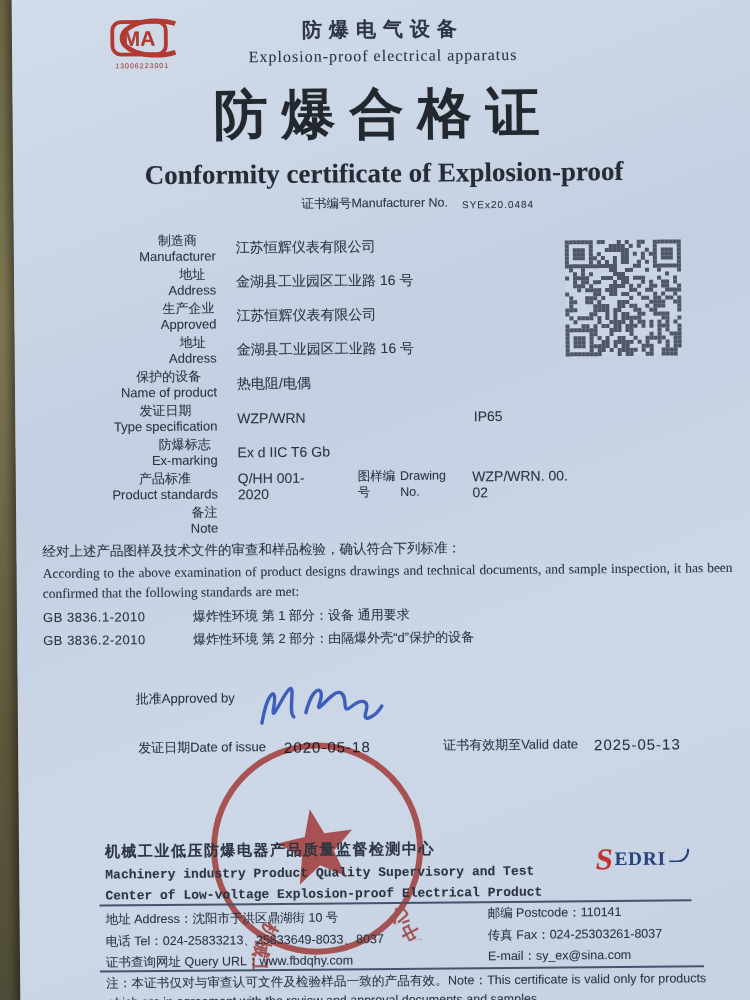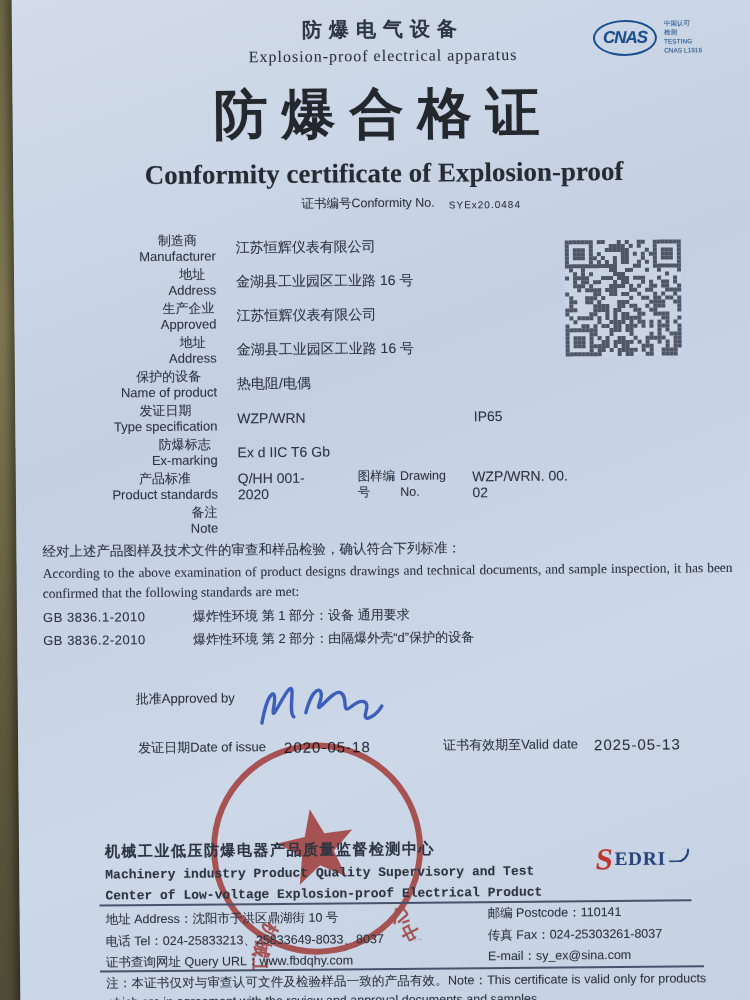--- a/index.html
+++ b/index.html
@@ -74,43 +74,42 @@
   .contact-l{position:absolute;left:86px;top:915px;font-size:12.5px;line-height:1.72;}
   .contact-r{position:absolute;left:468px;top:912px;font-size:12.5px;line-height:1.72;}
   .footnote{position:absolute;left:86px;top:980px;right:56px;font-size:12.5px;line-height:1.55;text-align:justify;}
 </style>
 </head>
 <body>
 
 <div class="photo">
   <div class="paper">
 
+    <div class="cma">
+      <svg width="86" height="44" viewBox="0 0 90 46">
+        <path d="M80,8 A36,18 0 1 0 80,38" fill="none" stroke="#b23a31" stroke-width="5"></path>
+        <rect x="14" y="6" width="56" height="34" rx="9" fill="none" stroke="#b23a31" stroke-width="4"></rect>
+        <text x="42" y="31" text-anchor="middle" font-size="22" font-weight="bold" fill="#b23a31">MA</text>
+      </svg>
+      <div class="code">13006223001</div>
+    </div>
 
     <div class="hdr-center">
       <div class="hdr-cn">防爆电气设备</div>
       <div class="hdr-en">Explosion-proof electrical apparatus</div>
     </div>
 
-    <div class="cnas">
-      <span class="cnas-logo">CNAS</span>
-      <span class="cnas-txt">
-        <div>中国认可</div>
-        <div>检测</div>
-        <div>TESTING</div>
-        <div>CNAS L1916</div>
-      </span>
-    </div>
 
     <div class="big-title">防爆合格证</div>
     <div class="sub-title">Conformity certificate of Explosion-proof</div>
 
     <div class="certno">
       <span class="lblcol">
         <span>证书编号</span>
-        <span>Conformity No.</span>
+        <span>Manufacturer No.</span>
       </span>
       <span class="val">SYEx20.0484</span>
     </div>
 
     <div class="fields">
       <div class="frow">
         <span class="flabel">
             <span class="inner">
               <span style="display:block">制造商</span>
               <span style="display:block">Manufacturer</span>

